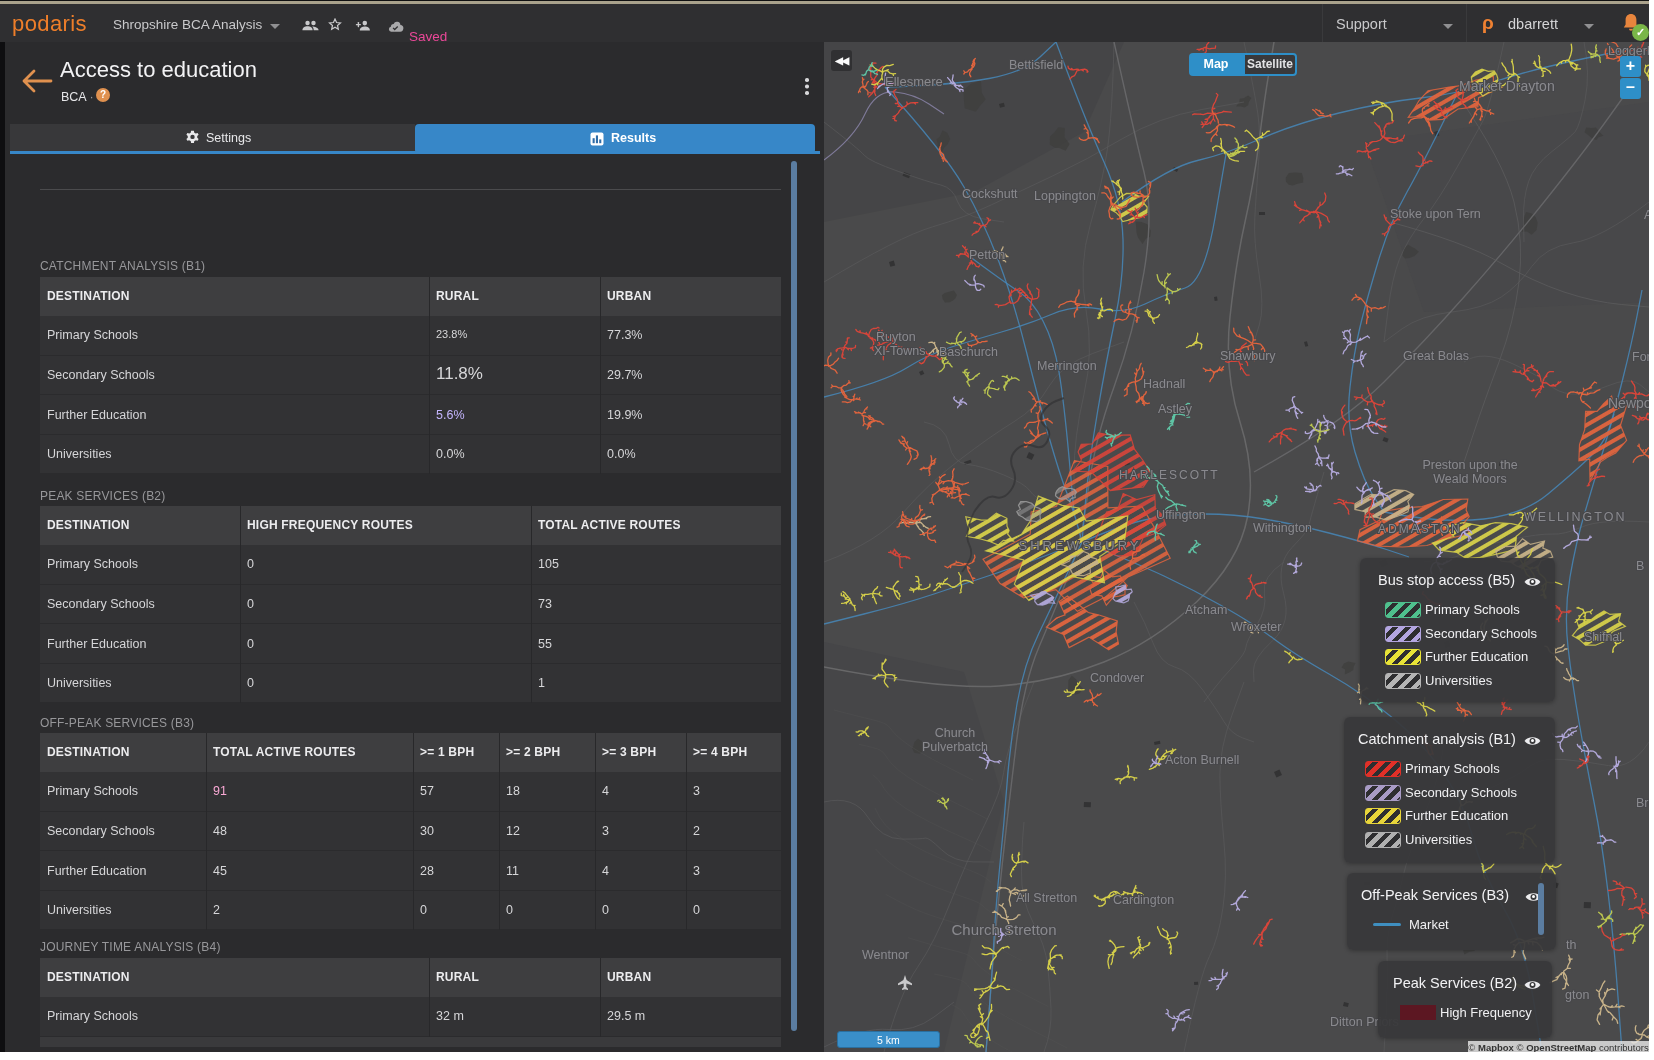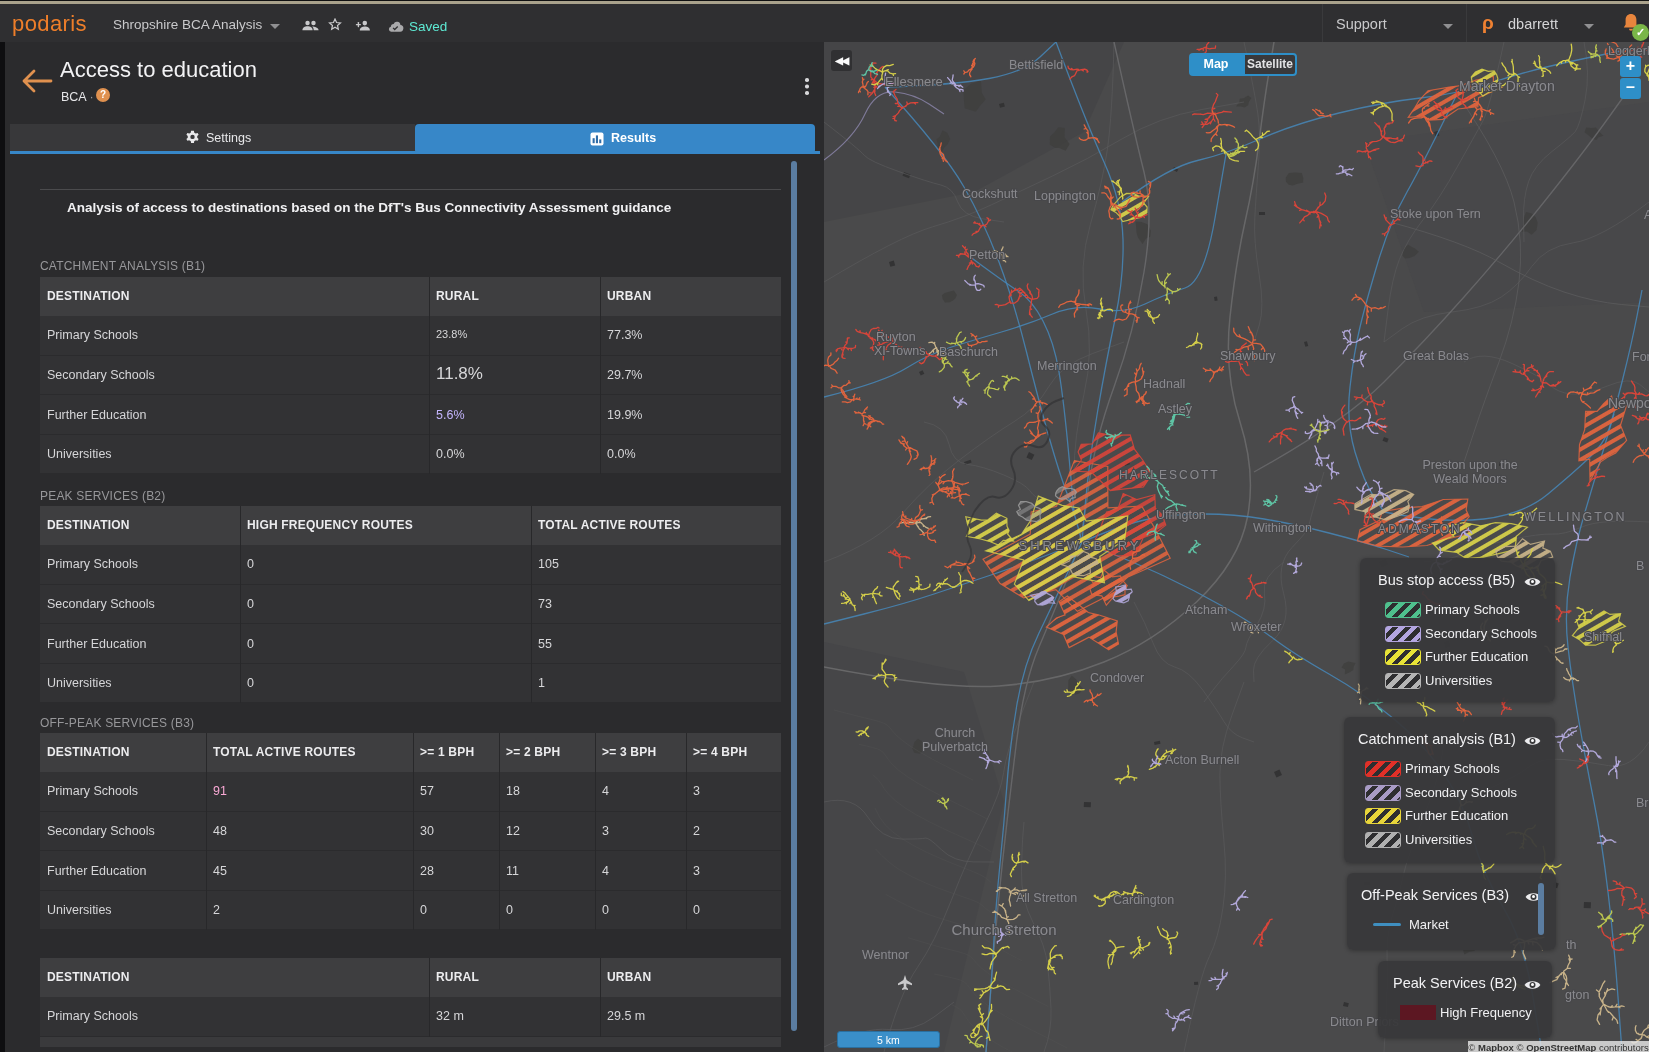--- a/index.html
+++ b/index.html
@@ -28,21 +28,21 @@
             <circle cx="11.5" cy="3.6" r="2.7"></circle>
             <path d="M5.5 12.2 C5.5 9 8.2 7.5 11.5 7.5 C14.8 7.5 17.5 9 17.5 12.2 Z"></path>
             <rect x="1" y="4.6" width="6" height="1.6" rx="0.5"></rect>
             <rect x="3.2" y="2.4" width="1.6" height="6" rx="0.5"></rect>
           </g>
         </svg></div>
     <div style="position:absolute;left:386px;top:14px"><svg width="18" height="12" viewBox="0 0 22 15">
           <path d="M17.8 6.2 A4.4 4.4 0 0 0 9.3 4.9 A3.6 3.6 0 0 0 5.8 8.5 A3.1 3.1 0 0 0 6.2 14.6 L16.6 14.6 A4.2 4.2 0 0 0 17.8 6.2 Z" fill="#a9a9ab"></path>
           <path d="M8.6 9.9 L10.6 11.9 L14.4 8.1" stroke="#2f2f31" stroke-width="1.6" fill="none"></path>
         </svg></div>
-    <div style="position:absolute;left:409px;top:15px;font-size:13.5px;color:#5eead4">Saved</div>
+    <div style="position:absolute;left:409px;top:25px;font-size:13.5px;color:#ec4899">Saved</div>
     <div style="position:absolute;left:1322px;top:0;width:1px;height:38px;background:#3a3a3c"></div>
     <div style="position:absolute;left:1336px;top:12px;font-size:14.5px;color:#c9c9cb">Support</div>
     <div style="position:absolute;left:1443px;top:13px"><span style="display:inline-block;width:0;height:0;border-left:5px solid transparent;border-right:5px solid transparent;border-top:5px solid #909092;vertical-align:middle"></span></div>
     <div style="position:absolute;left:1466px;top:0;width:1px;height:38px;background:#3a3a3c"></div>
     <div style="position:absolute;left:1482px;top:8px;font-size:19px;font-weight:bold;color:#ef8132">ρ</div>
     <div style="position:absolute;left:1508px;top:12px;font-size:14.5px;color:#d4d4d6">dbarrett</div>
     <div style="position:absolute;left:1584px;top:13px"><span style="display:inline-block;width:0;height:0;border-left:5px solid transparent;border-right:5px solid transparent;border-top:5px solid #909092;vertical-align:middle"></span></div>
     <div style="position:absolute;left:1620px;top:8px"><svg width="22" height="22" viewBox="0 0 22 22">
           <path d="M11 2 C7.7 2 5.6 4.4 5.6 7.8 L5.6 12.5 L3.8 15.6 L18.2 15.6 L16.4 12.5 L16.4 7.8 C16.4 4.4 14.3 2 11 2 Z" fill="#e8853d"></path>
           <path d="M9 16.8 a2 2 0 0 0 4 0 Z" fill="#e8853d"></path>
@@ -70,21 +70,20 @@
     <div style="position:absolute;left:585px;top:90px"><svg width="14" height="14" viewBox="0 0 14 14">
             <rect x="0.5" y="0.5" width="13" height="13" rx="2" fill="#fff"></rect>
             <rect x="2.6" y="6.2" width="2.1" height="5" fill="#2f6da8"></rect>
             <rect x="5.9" y="3.4" width="2.1" height="7.8" fill="#2f6da8"></rect>
             <rect x="9.2" y="7.4" width="2.1" height="3.8" fill="#2f6da8"></rect>
           </svg></div>
     <div style="position:absolute;left:606px;top:89px;font-size:12.5px;font-weight:bold;color:#fff">Results</div>
 
     <div style="position:absolute;left:-5px;top:-42px;width:830px;height:1094px">
           <div style="position:absolute;left:40px;top:189px;width:741px;height:1px;background:#4b4b4d"></div>
-          <div style="position:absolute;left:67px;top:200px;width:720px;font-size:13.5px;font-weight:bold;color:#f0f0f2">Analysis of access to destinations based on the DfT's Bus Connectivity Assessment guidance</div>
           <div style="position:absolute;left:40px;top:259px;width:700px;font-size:12px;color:#97979a;letter-spacing:.2px">CATCHMENT ANALYSIS (B1)</div>
           <div style="position:absolute;left:40px;top:277px;width:741px">
             <div style="position:absolute;left:0;top:0;width:741px;height:39px;background:#3e3e40"></div>
             <div style="position:absolute;left:0;top:39.0px;width:741px;height:38.6px;background:#323234"></div>
             <div style="position:absolute;left:0;top:78.6px;width:741px;height:38.6px;background:#323234"></div>
             <div style="position:absolute;left:0;top:118.2px;width:741px;height:38.6px;background:#323234"></div>
             <div style="position:absolute;left:0;top:157.8px;width:741px;height:38.6px;background:#323234"></div>
             <div style="position:absolute;left:389px;top:0;width:1px;height:197px;background:#28282a"></div>
             <div style="position:absolute;left:560px;top:0;width:1px;height:197px;background:#28282a"></div>
             <div style="position:absolute;left:7px;top:12px;font-size:12px;font-weight:bold;color:#ececee;letter-spacing:.2px;white-space:nowrap">DESTINATION</div>
@@ -164,20 +163,21 @@
             <div style="position:absolute;left:466px;top:130.5px;font-size:12.5px;color:#d6d6d8;white-space:nowrap">11</div>
             <div style="position:absolute;left:562px;top:130.5px;font-size:12.5px;color:#d6d6d8;white-space:nowrap">4</div>
             <div style="position:absolute;left:653px;top:130.5px;font-size:12.5px;color:#d6d6d8;white-space:nowrap">3</div>
             <div style="position:absolute;left:7px;top:170.1px;font-size:12.5px;color:#d6d6d8;white-space:nowrap">Universities</div>
             <div style="position:absolute;left:173px;top:170.1px;font-size:12.5px;color:#d6d6d8;white-space:nowrap">2</div>
             <div style="position:absolute;left:380px;top:170.1px;font-size:12.5px;color:#d6d6d8;white-space:nowrap">0</div>
             <div style="position:absolute;left:466px;top:170.1px;font-size:12.5px;color:#d6d6d8;white-space:nowrap">0</div>
             <div style="position:absolute;left:562px;top:170.1px;font-size:12.5px;color:#d6d6d8;white-space:nowrap">0</div>
             <div style="position:absolute;left:653px;top:170.1px;font-size:12.5px;color:#d6d6d8;white-space:nowrap">0</div>
           </div>
+          <div style="position:absolute;left:40px;top:940px;width:700px;font-size:12px;color:#97979a;letter-spacing:.2px">JOURNEY TIME ANALYSIS (B4)</div>
           <div style="position:absolute;left:40px;top:958px;width:741px">
             <div style="position:absolute;left:0;top:0;width:741px;height:39px;background:#3e3e40"></div>
             <div style="position:absolute;left:0;top:39.0px;width:741px;height:38.6px;background:#323234"></div>
             <div style="position:absolute;left:389px;top:0;width:1px;height:79px;background:#28282a"></div>
             <div style="position:absolute;left:560px;top:0;width:1px;height:79px;background:#28282a"></div>
             <div style="position:absolute;left:7px;top:12px;font-size:12px;font-weight:bold;color:#ececee;letter-spacing:.2px;white-space:nowrap">DESTINATION</div>
             <div style="position:absolute;left:396px;top:12px;font-size:12px;font-weight:bold;color:#ececee;letter-spacing:.2px;white-space:nowrap">RURAL</div>
             <div style="position:absolute;left:567px;top:12px;font-size:12px;font-weight:bold;color:#ececee;letter-spacing:.2px;white-space:nowrap">URBAN</div>
             <div style="position:absolute;left:7px;top:51.3px;font-size:12.5px;color:#d6d6d8;white-space:nowrap">Primary Schools</div>
             <div style="position:absolute;left:396px;top:51.3px;font-size:12.5px;color:#d6d6d8;white-space:nowrap">32 m</div>

